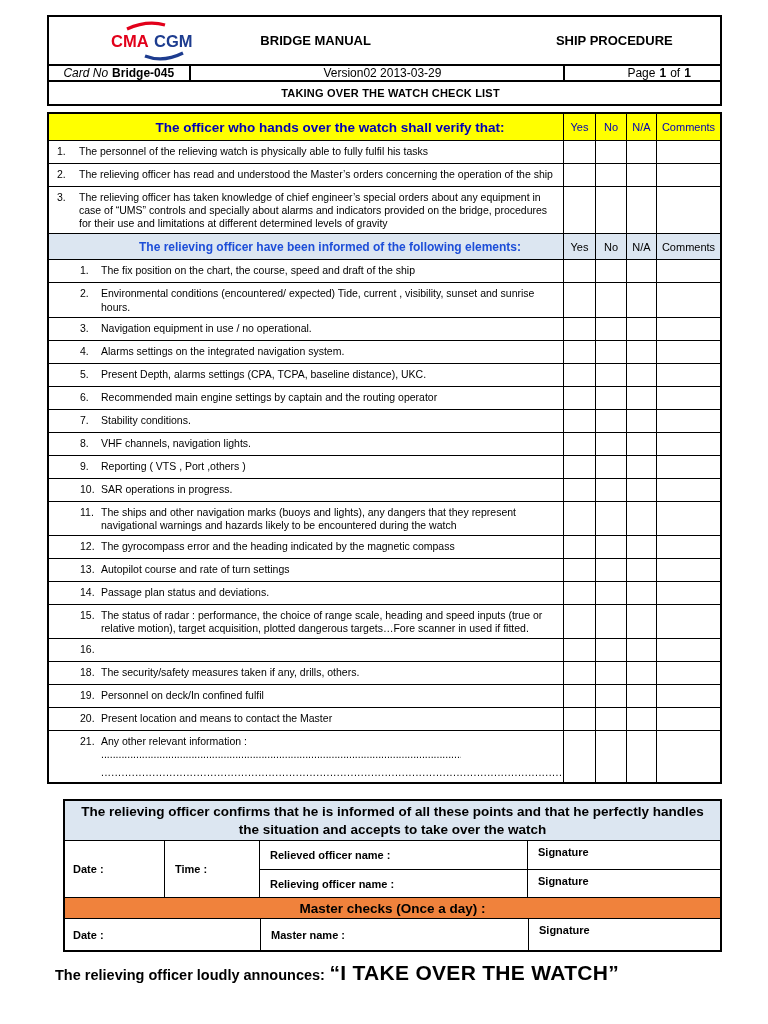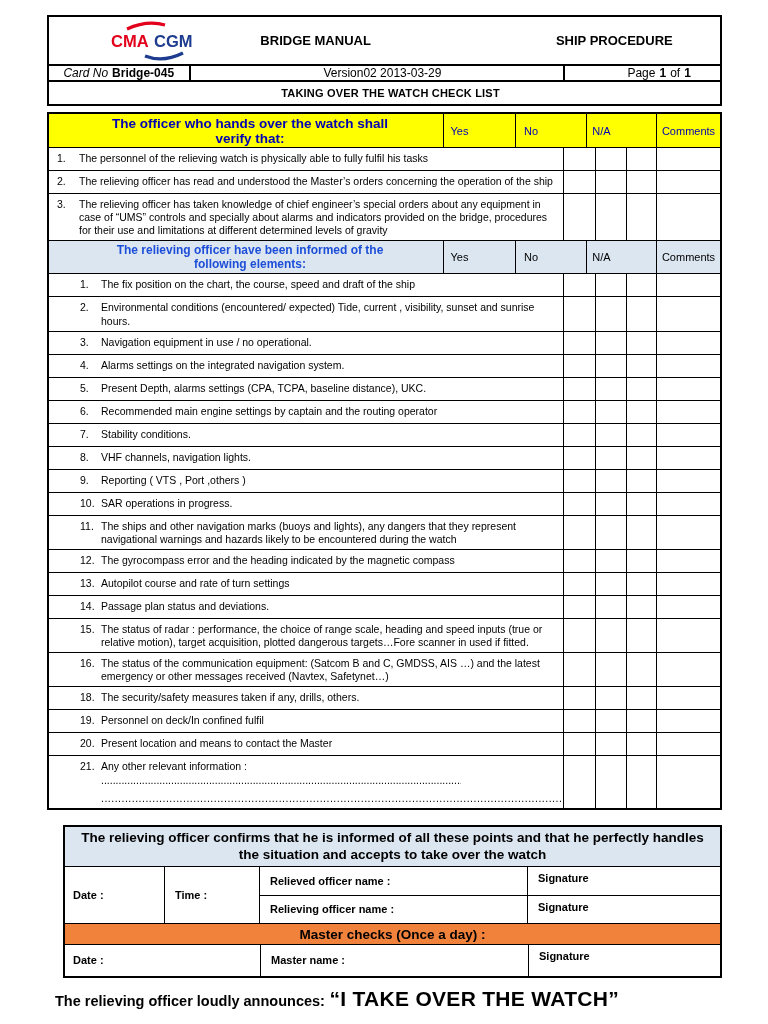--- a/index.html
+++ b/index.html
@@ -29,28 +29,28 @@
   
   .main-table{margin-top:6px;border:2px solid var(--line);}
   .row{display:flex;border-top:1.5px solid var(--line);}
   .row:first-child{border-top:none;}
   .cell{min-height:100%;}
   .c-text{flex:1 1 auto;display:flex;align-items:flex-start;overflow:hidden;}
   .c-box{flex:0 0 32px;border-left:1.5px solid var(--line);}
   .c-box.no{flex-basis:31px;}
   .c-box.na{flex-basis:30px;}
   .c-com{flex:0 0 64px;border-left:1.5px solid var(--line);}
-  .head-row{height:33px;align-items:stretch;padding-left:48px;}
+  .head-row{height:26px;align-items:stretch;padding-left:48px;}
   .head-row .c-text{align-items:center;justify-content:center;}
   .yellow{background:var(--yellow);}
   .yellow .sec-title{color:var(--headblue);font-weight:bold;font-size:13.5px;text-align:center;width:100%;}
   .yellow .col-lab{color:var(--headblue);}
   .blue{background:var(--lightblue);}
   .blue .sec-title{color:#1d4ed8;font-weight:bold;font-size:12px;text-align:center;width:100%;}
-  .col-lab{font-size:11px;display:flex;align-items:center;justify-content:center;height:100%;margin-left:40px;}
+  .col-lab{font-size:11px;display:flex;align-items:center;justify-content:center;height:100%;}
   .item-row{min-height:23px;}
   .num{flex:0 0 30px;padding-left:8px;font-size:10.5px;padding-top:4px;}
   .itext{flex:1 1 auto;font-size:10.5px;line-height:1.25;padding:4px 6px 3px 0;}
   .s2 .num{flex:0 0 52px;padding-left:31px;}
   .item21-wrap{flex-direction:column;display:flex;width:100%;}
   .line21{display:flex;width:100%;}
   .dotrun{white-space:nowrap;overflow:hidden;display:inline-block;max-width:360px;vertical-align:bottom;}
   .dots-line{font-size:10.5px;white-space:nowrap;overflow:hidden;padding:2px 8px 4px 52px;letter-spacing:.5px;}
 
   
@@ -310,21 +310,20 @@
             <span class="itext">The status of radar :  performance, the choice of range scale, heading and speed inputs (true or relative motion), target acquisition, plotted dangerous targets…Fore scanner in used if fitted.</span>
           </div>
         <div class="cell c-box"></div>
         <div class="cell c-box no"></div>
         <div class="cell c-box na"></div>
         <div class="cell c-com"></div>
       </div>
       <div class="row item-row s2">
         <div class="cell c-text">
             <span class="num">16.</span>
-            <span class="itext">The status of the communication equipment: (Satcom B and C, GMDSS, AIS …) and the latest emergency or other messages received (Navtex, Safetynet…)</span>
           </div>
         <div class="cell c-box"></div>
         <div class="cell c-box no"></div>
         <div class="cell c-box na"></div>
         <div class="cell c-com"></div>
       </div>
       <div class="row item-row s2">
         <div class="cell c-text">
             <span class="num">18.</span>
             <span class="itext">The security/safety measures taken if any, drills, others.</span>

